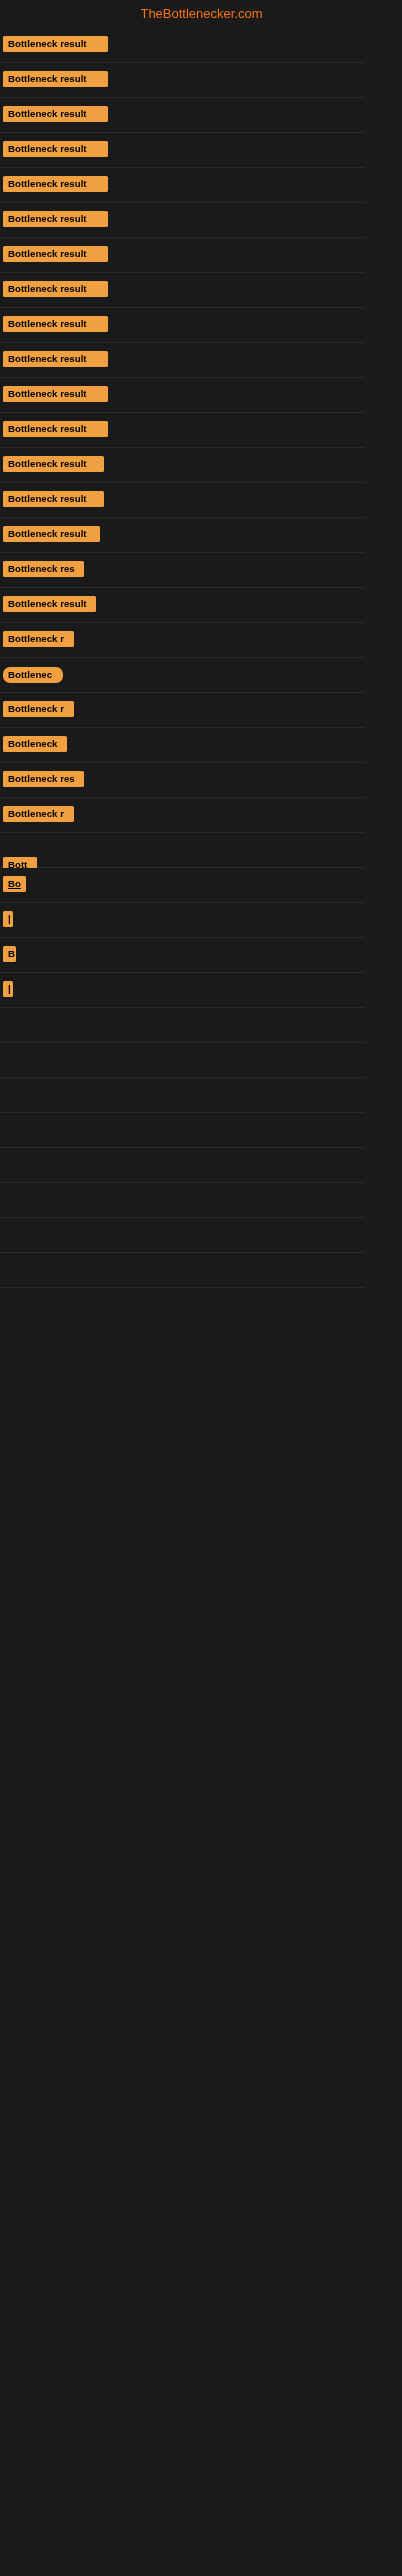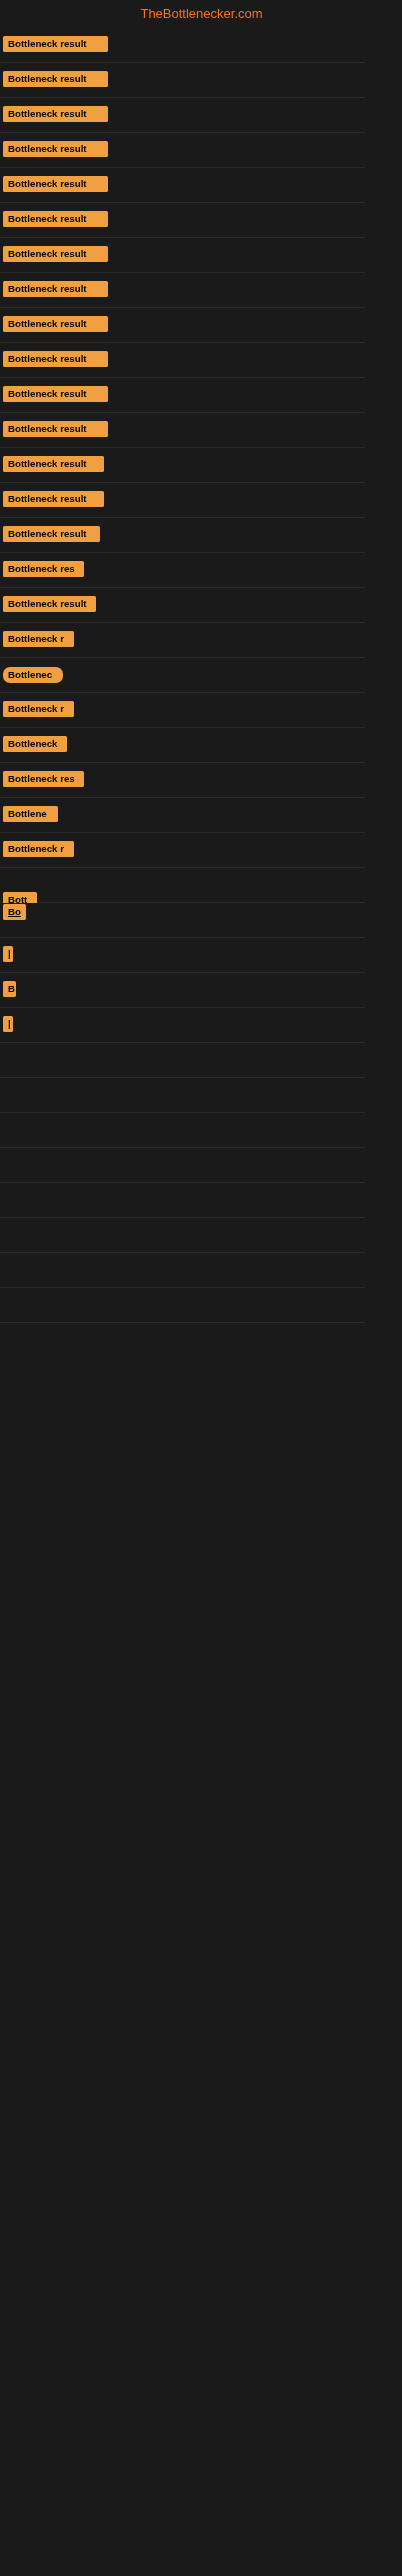--- a/index.html
+++ b/index.html
@@ -138,33 +138,29 @@
     <div class="bottleneck-item">
       <div class="row-bg"></div>
       <div class="bottleneck-badge" style="width: 64px; top: 8px;">Bottleneck</div>
     </div>
     <div class="bottleneck-item">
       <div class="row-bg"></div>
       <div class="bottleneck-badge" style="width: 81px; top: 8px;">Bottleneck res</div>
     </div>
     <div class="bottleneck-item">
       <div class="row-bg"></div>
-      <div class="bottleneck-badge" style="width: 55px; top: 8px;">Bottlene</div>
-    </div>
-    <div class="bottleneck-item">
-      <div class="row-bg"></div>
       <div class="bottleneck-badge" style="width: 71px; top: 8px;">Bottleneck r</div>
     </div>
     <div class="bottleneck-item">
       <div class="row-bg"></div>
       <div class="bottleneck-badge" style="width: 34px; top: 24px;">Bott</div>
     </div>
     <div class="bottleneck-item">
       <div class="row-bg"></div>
-      <div class="bottleneck-badge" style="width: 22.5px; top: 1px; text-decoration: underline;">Bo</div>
+      <div class="bottleneck-badge" style="width: 22.5px; top: 8px; text-decoration: underline;">Bo</div>
     </div>
     <div class="bottleneck-item">
       <div class="row-bg"></div>
       <div class="bottleneck-badge" style="width: 6.4px; top: 8px;">|</div>
     </div>
     <div class="bottleneck-item">
       <div class="row-bg"></div>
       <div class="bottleneck-badge" style="width: 13px; top: 8px;">B</div>
     </div>
     <div class="bottleneck-item">

